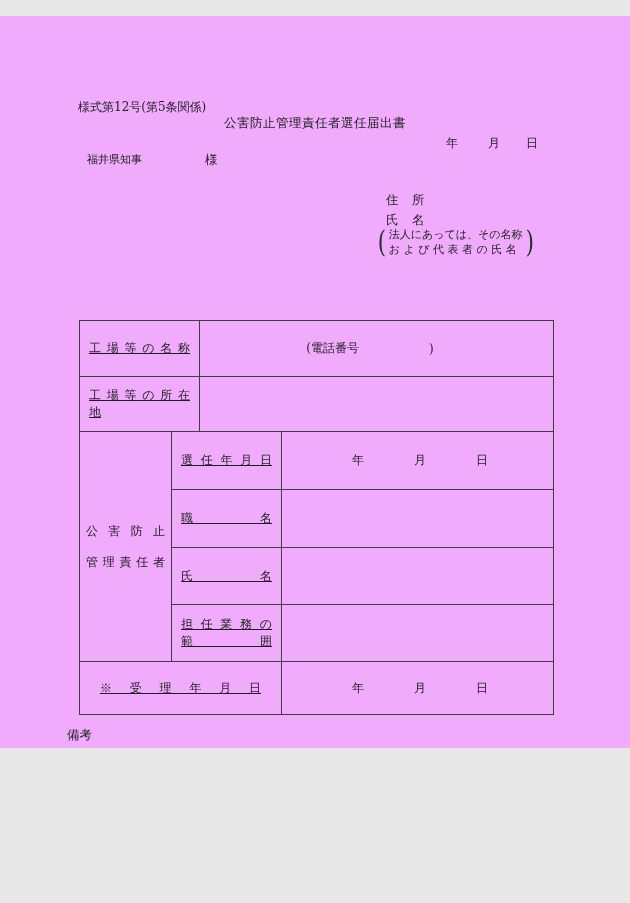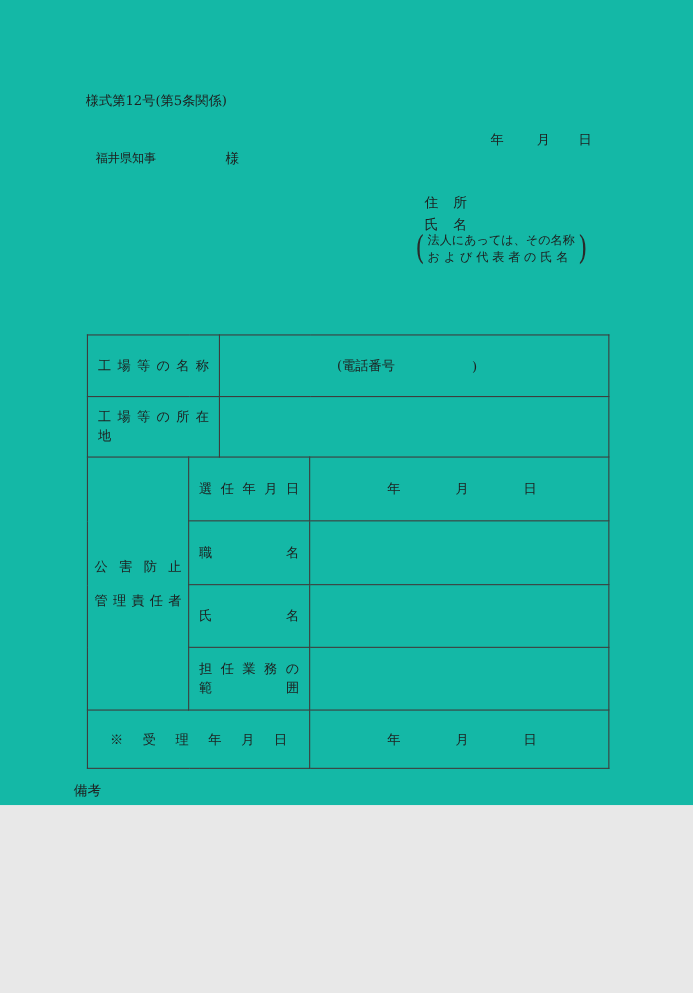--- a/index.html
+++ b/index.html
@@ -1,22 +1,22 @@
 <!DOCTYPE html>
 <html><head>
 <meta charset="utf-8">
 <style>
   * { margin: 0; padding: 0; box-sizing: border-box; }
   html, body { background: #e8e8e8; }
   .page {
     position: relative;
     width: 630px;
     height: 732px;
-    margin: 0 auto;
-    background: #14b8a6;
+    margin: 16px auto;
+    background: #f0abfc;
     color: #1e1e1e;
     font-family: "DejaVu Serif", "Liberation Serif", serif;
     overflow: hidden;
   }
   .abs { position: absolute; white-space: nowrap; }
 
   .form-number { left: 78px; top: 83px; font-size: 12px; }
   .doc-title { left: 0; top: 99px; width: 630px; text-align: center; font-size: 12.5px; letter-spacing: 0.5px; }
 
   .hdate-y { left: 446px; top: 119px; font-size: 12px; }
@@ -55,20 +55,21 @@
   table.form-table td {
     border: 1px solid #3d3d3d;
     font-size: 12px;
     vertical-align: middle;
     overflow: hidden;
   }
   .jlabel {
     text-align: justify;
     text-align-last: justify;
     padding: 0 9px;
+    text-decoration: underline;
   }
   .acceptance-label { padding: 0 20px; }
   .mgr-cell { padding: 0 6px; }
   .mgr-cell div {
     text-align: justify;
     text-align-last: justify;
     line-height: 31px;
   }
   .phone-wrap {
     display: flex;
@@ -87,20 +88,21 @@
   .remarks-label { left: 67px; top: 711px; font-size: 12.5px; }
   .remarks-note  { left: 99px; top: 733px; font-size: 12px; }
 </style>
 </head>
 <body>
 
 <div class="page">
 
   <div class="abs form-number">様式第12号(第5条関係)</div>
 
+  <div class="abs doc-title">公害防止管理責任者選任届出書</div>
 
   <span class="abs hdate-y">年</span>
   <span class="abs hdate-m">月</span>
   <span class="abs hdate-d">日</span>
 
   <div class="abs addressee">福井県知事</div>
   <div class="abs honorific">様</div>
 
   <div class="abs sender-address">住　所</div>
   <div class="abs sender-name">氏　名</div>

